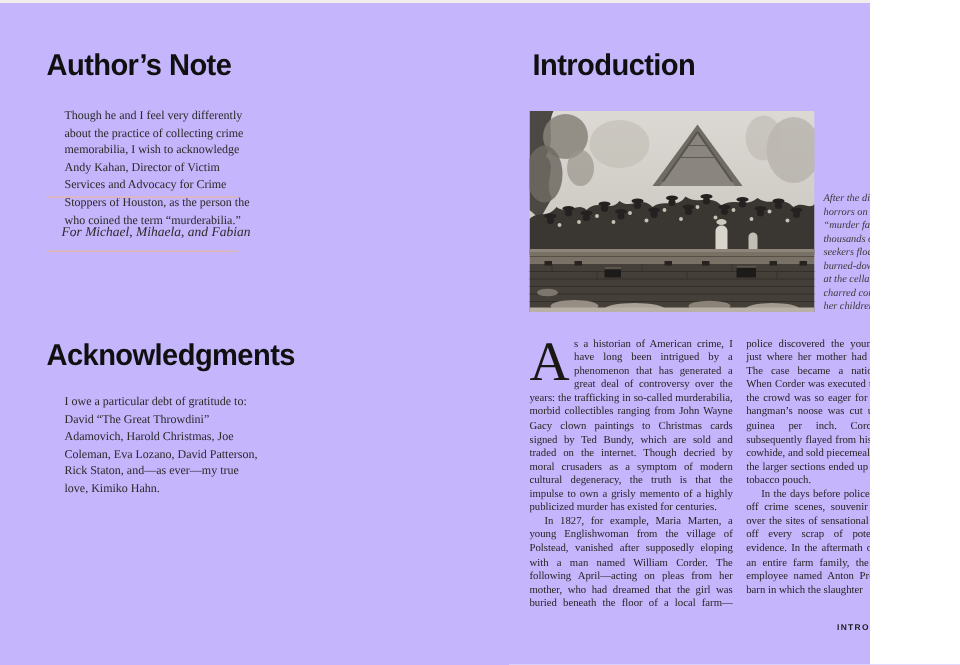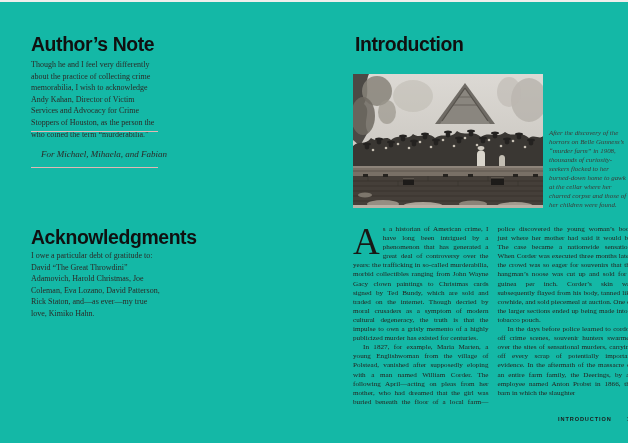--- a/index.html
+++ b/index.html
@@ -1,30 +1,30 @@
 <!DOCTYPE html>
 <html><head>
 <meta charset="utf-8">
 <style>
   html,body{margin:0;padding:0;}
   body{font-family:"Liberation Serif", serif; background:#ffffff;}
-  .spread{position:relative;width:628px;height:443px;background:#14b8a6;overflow:hidden;}
+  .spread{position:relative;width:580px;height:443px;background:#c4b5fd;overflow:hidden;}
   .top-edge{position:absolute;top:0;left:0;right:0;height:2px;background:#efeeec;}
 
   .section-heading{
     position:absolute;margin:0;color:#101010;
     font-family:"Liberation Sans", sans-serif;font-weight:bold;
     font-size:20px;letter-spacing:-0.4px;transform:scaleX(.97);transform-origin:left;
   }
   .h-authors{left:31px;top:33px;}
   .h-ack{left:31px;top:226px;}
   .h-intro{left:355px;top:33px;}
 
   .small-body{
-    position:absolute;left:31px;width:129px;margin:0;
+    position:absolute;left:31px;width:129px;margin:12px;
     font-size:8px;line-height:11.6px;color:#2b2a27;text-align:left;
   }
   .authors-body{top:59px;}
   .ack-body{top:250px;}
 
   .rule{position:absolute;left:31px;width:127px;height:1px;background:#e2b7b3;}
   .rule-1{top:131px;}
   .rule-2{top:167px;}
   .dedication{
     position:absolute;left:31px;top:139px;width:140px;margin:10px;

